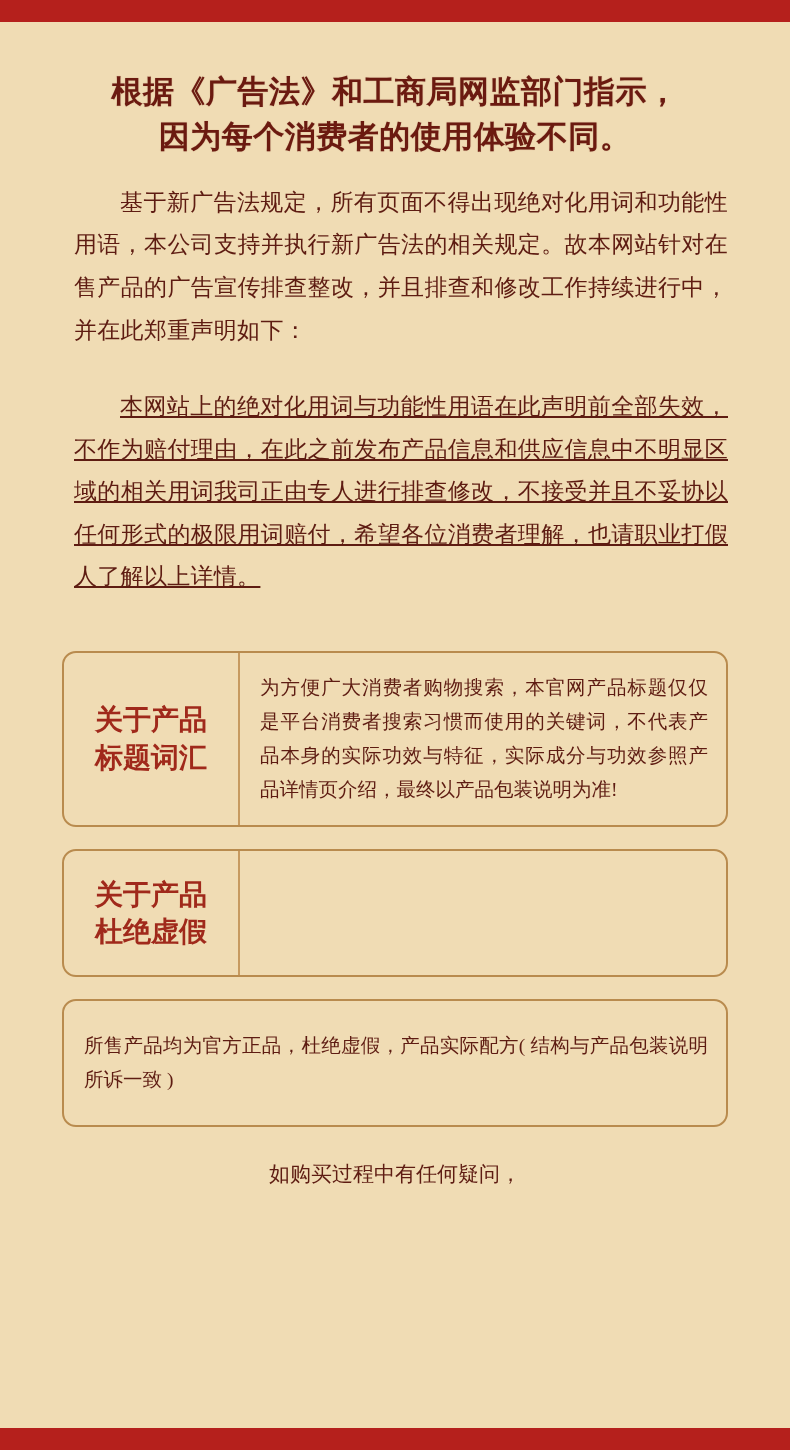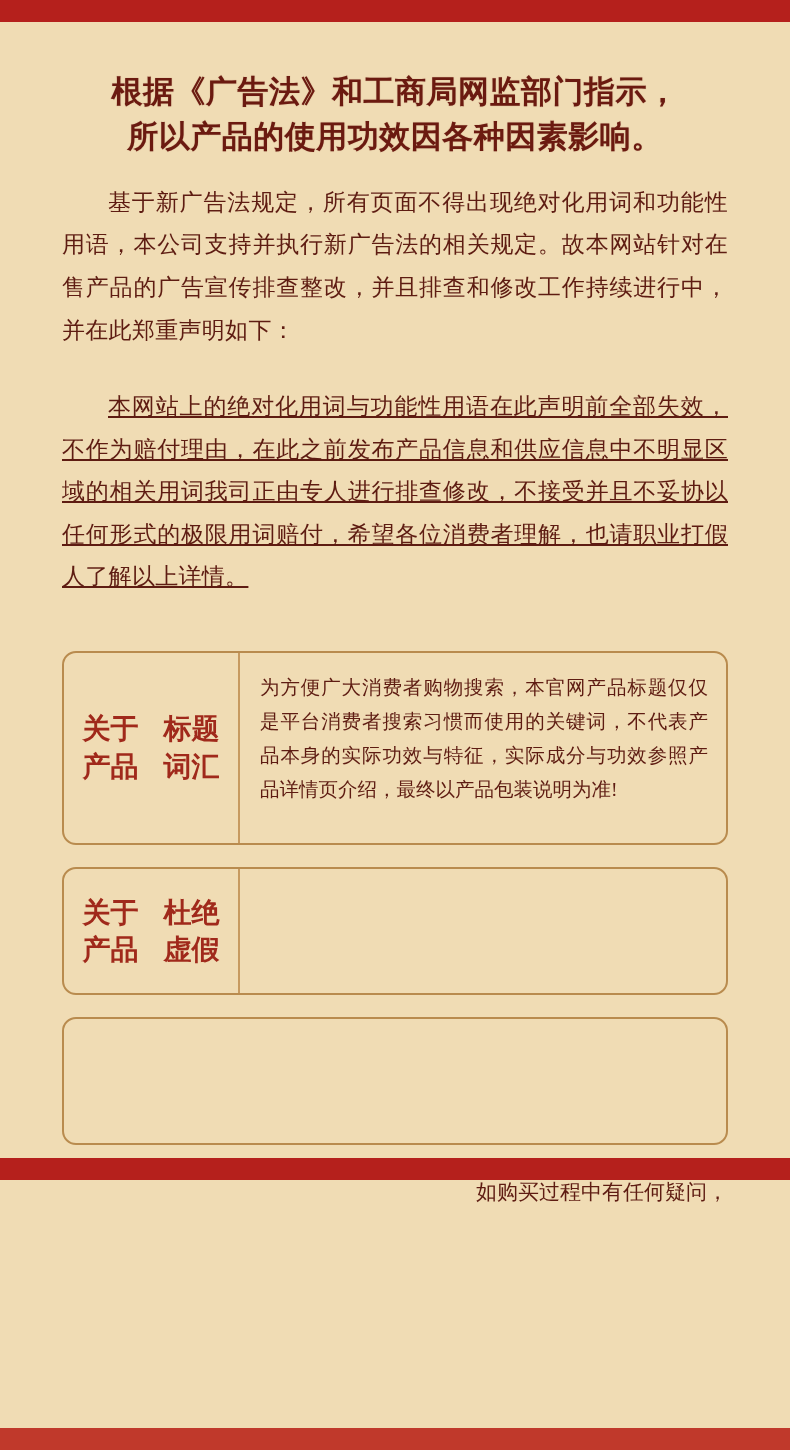--- a/index.html
+++ b/index.html
@@ -9,21 +9,21 @@
   body {
     width: 790px;
     height: 1450px;
     background: #c0392b;
     font-family: "Liberation Serif", "DejaVu Serif", serif;
     overflow: hidden;
   }
   .page {
     position: relative;
     width: 790px;
-    height: 1180px;
+    height: 1450px;
     background: #b5201c;
     box-sizing: border-box;
   }
   .band {
     position: absolute;
     left: 0;
     width: 790px;
     background: #b5201c;
   }
   .band-top { top: 0; height: 22px; }
@@ -52,21 +52,21 @@
     text-shadow: 0 0 1px rgba(107,26,16,0.35);
   }
   .title .l2 { display: block; }
 
   .para {
     color: #5e1c12;
     font-size: 23px;
     line-height: 1.85;
     text-align: justify;
     text-indent: 2em;
-    margin: 22px 0 0 0;
+    margin: 22px 0 0 12px;
     letter-spacing: 0.3px;
   }
   .para.second { margin-top: 34px; text-decoration: underline; }
 
   .cards {
     margin-top: 52px;
   }
   .card {
     position: relative;
     border: 2px solid #b98b4e;
@@ -74,65 +74,65 @@
     display: flex;
     align-items: stretch;
     margin-bottom: 22px;
     background: transparent;
     box-sizing: border-box;
     min-height: 128px;
   }
   .card-label {
     flex: 0 0 176px;
     display: flex;
-    flex-direction: row;
+    flex-direction: column;
     align-items: center;
     justify-content: center;
     color: #a0291b;
     font-weight: bold;
     font-size: 28px;
     line-height: 1.35;
     border-right: 2px solid #c79a60;
     padding: 14px 6px;
     box-sizing: border-box;
     text-align: center;
   }
   .card-body {
     flex: 1 1 auto;
     color: #5e1c12;
     font-size: 19.5px;
     line-height: 1.75;
-    padding: 18px 18px 36px 20px;
+    padding: 18px 18px 18px 20px;
     box-sizing: border-box;
     display: flex;
     align-items: center;
     text-align: justify;
     border-radius: 13px;
   }
 
   .footer {
     margin-top: 30px;
     text-align: center;
     color: #5e1c12;
     font-size: 21px;
     line-height: 1.7;
   }
-  .footer .fl { display: block; text-align: right; }
+  .footer .fl { display: block; }
 </style>
 </head>
 <body>
 
 <div class="page">
   <div class="band band-top"></div>
 
   <div class="sheet">
 
     <h1 class="title">
       <span class="l1">根据《广告法》和工商局网监部门指示，</span>
-      <span class="l2">所以产品的使用功效因各种因素影响。</span>
+      <span class="l2">因为每个消费者的使用体验不同。</span>
     </h1>
 
     <p class="para first">基于新广告法规定，所有页面不得出现绝对化用词和功能性用语，本公司支持并执行新广告法的相关规定。故本网站针对在售产品的广告宣传排查整改，并且排查和修改工作持续进行中，并在此郑重声明如下：</p>
 
     <p class="para second">本网站上的绝对化用词与功能性用语在此声明前全部失效，不作为赔付理由，在此之前发布产品信息和供应信息中不明显区域的相关用词我司正由专人进行排查修改，不接受并且不妥协以任何形式的极限用词赔付，希望各位消费者理解，也请职业打假人了解以上详情。</p>
 
     <div class="cards">
 
       <div class="card">
         <div class="card-label">
@@ -143,20 +143,21 @@
       </div>
 
       <div class="card">
         <div class="card-label">
           <span>关于产品</span>
           <span>杜绝虚假</span>
         </div>
       </div>
 
       <div class="card">
+        <div class="card-body">所售产品均为官方正品，杜绝虚假，产品实际配方( 结构与产品包装说明所诉一致 )</div>
       </div>
 
     </div>
 
     <div class="footer">
       <span class="fl">如购买过程中有任何疑问，</span>
     </div>
 
   </div>
 

